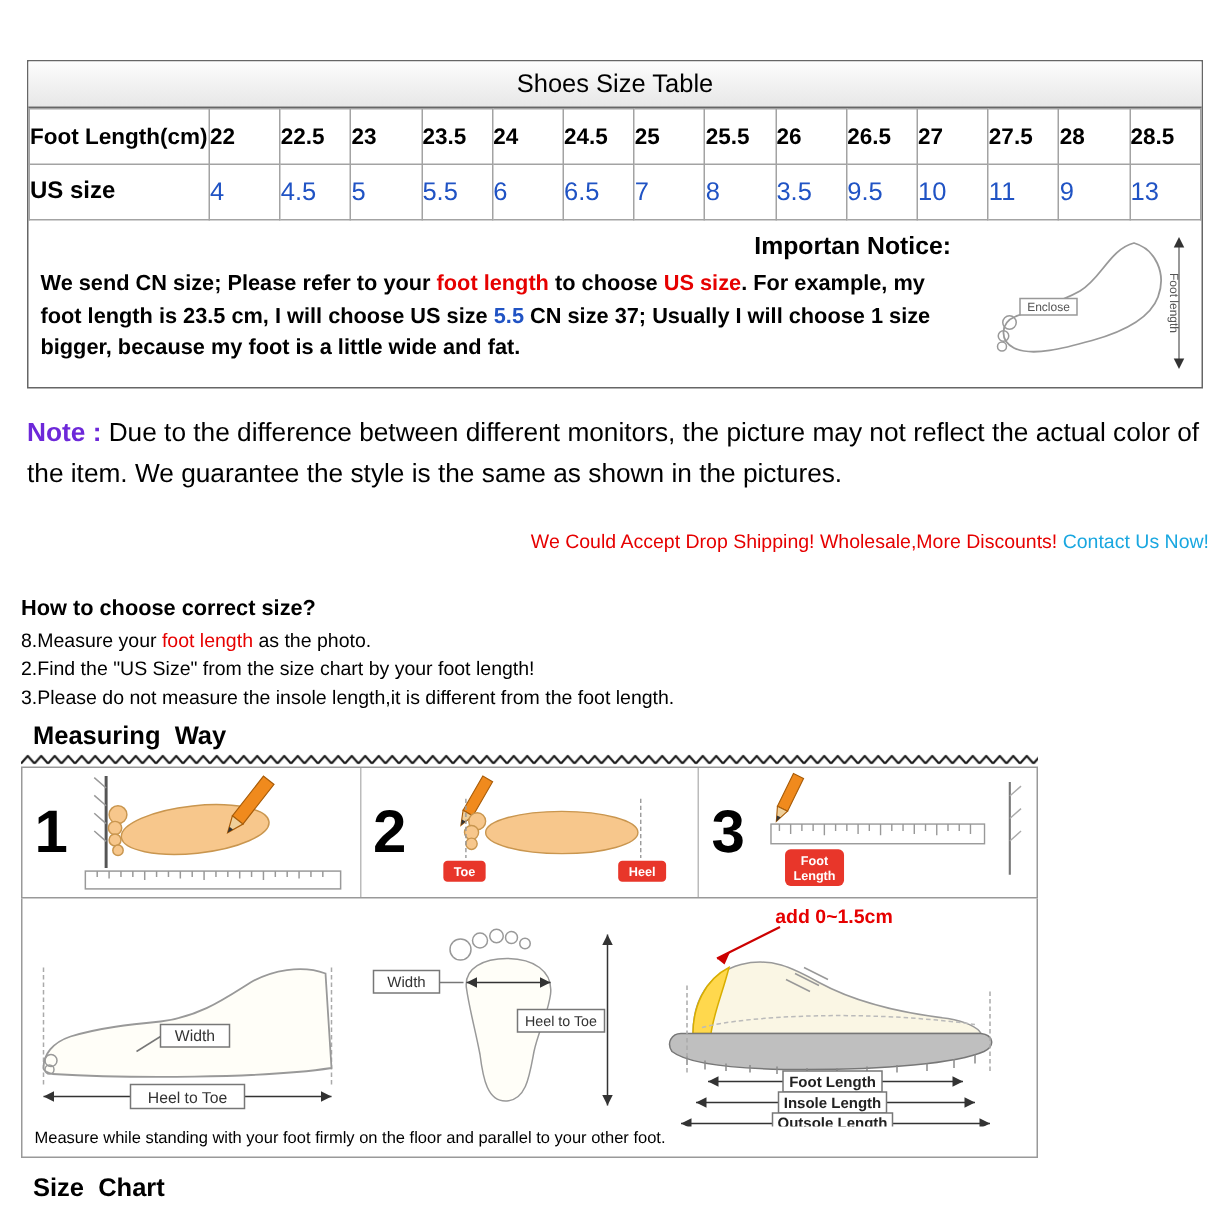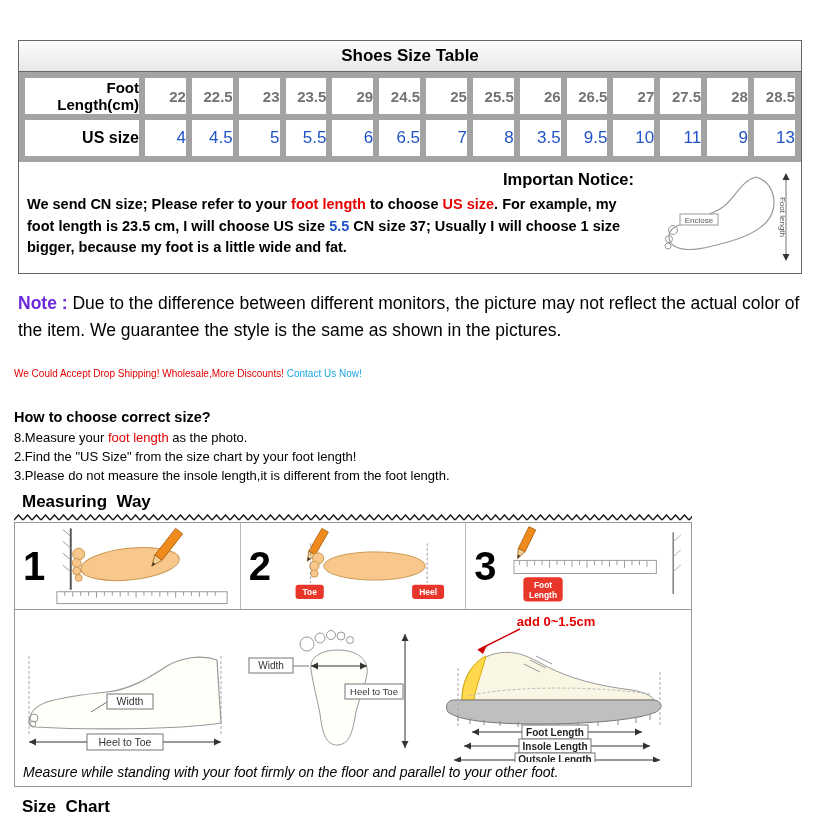--- a/index.html
+++ b/index.html
@@ -1,57 +1,57 @@
 <!DOCTYPE html>
 <html><head>
 <meta charset="utf-8">
 <style>
   html,body{margin:0;padding:0;background:#fff;}
   body{width:820px;height:818px;overflow:hidden;font-family:"Liberation Sans",sans-serif;color:#000;position:relative;}
   svg text{font-family:"Liberation Sans",sans-serif;}
 
   
   .top-box{margin:40px 18px 0 18px;border:1px solid #666;}
-  .table-title{height:30px;line-height:30px;text-align:center;font-weight:bold;font-size:17px;
+  .table-title{height:30px;line-height:30px;text-align:center;font-weight:normal;font-size:17px;
     background:linear-gradient(#fdfdfd,#e7e7e7);border-bottom:1px solid #666;}
   table.size{width:100%;border-collapse:collapse;table-layout:fixed;}
-  table.size td,table.size th{border:6px solid #a3a3a3;text-align:right;height:36px;padding:0;overflow:hidden;}
+  table.size td,table.size th{border:1px solid #a3a3a3;text-align:left;height:36px;padding:0;overflow:hidden;}
   table.size th.rl{font-size:15px;font-weight:bold;}
-  td.red{color:#737373;font-weight:bold;font-size:15px;}
+  td.red{color:#000000;font-weight:bold;font-size:15px;}
   td.blue{color:#2053c4;font-size:17px;}
   td.plain{font-size:15px;}
   tr.usr th.rl{font-size:16px;}
 
   .notice-wrap{display:flex;padding:5px 6px 6px 8px;}
   .notice-text{flex:1;font-size:14.5px;font-weight:bold;line-height:1.5;padding-right:6px;}
   .notice-title{font-size:16.5px;font-weight:bold;margin:0 0 2px 0;text-align:right;}
   .red{color:#e60000;}
   .blue{color:#2053c4;}
 
   .note{margin:16px 18px 0 18px;font-size:17.5px;line-height:1.55;}
   .note .label{color:#6d28d9;font-weight:bold;}
 
-  .promo{margin:24px 14px 0 14px;font-size:10px;color:#e60000;}
+  .promo{margin:24px 14px 0 14px;font-size:13px;color:#e60000;text-align:right;}
   .promo .contact{color:#19a7e0;cursor:pointer;}
 
   .howto{margin:15px 14px 0 14px;}
   .howto-title{font-size:14.5px;font-weight:bold;margin-bottom:4px;margin-top:30px;}
   .howto-item{font-size:13px;line-height:1.45;}
 
   .section-title{margin:6px 0 0 22px;font-size:17px;font-weight:bold;white-space:pre;}
   .zigzag{display:block;margin:2px 0 0 14px;}
 
   .panels{margin:1px 0 0 14px;width:678px;height:88px;border:1px solid #999;display:flex;box-sizing:border-box;}
   .panel{flex:1;display:flex;align-items:center;border-right:1px solid #bbb;overflow:hidden;}
   .panel:last-child{border-right:none;}
   .panel-num{font-size:40px;font-weight:bold;padding:0 2px 0 8px;line-height:1;}
 
   .diagrams-box{margin:0 0 0 14px;width:678px;border:1px solid #999;border-top:none;box-sizing:border-box;}
   .diagrams-row{display:flex;align-items:flex-end;padding-top:2px;}
-  .caption{font-size:14px;padding:2px 6px 6px 8px;font-style:italic;}
+  .caption{font-size:11px;padding:2px 6px 6px 8px;}
 
   .badge{fill:#e8362a;}
   .badge-text{fill:#fff;font-weight:bold;}
   .boxlab{fill:#fff;stroke:#777;}
   .ah{fill:#333;}
   .arrow{stroke:#333;stroke-width:1;}
 </style>
 </head>
 <body>
 
@@ -62,21 +62,21 @@
         <col style="width:120px">
         <col span="14">
       </colgroup>
     <tbody>
         <tr>
       <th class="rl">Foot Length(cm)</th>
       <td class="red">22</td>
       <td class="red">22.5</td>
       <td class="red">23</td>
       <td class="red">23.5</td>
-      <td class="red">29</td>
+      <td class="red">24</td>
       <td class="red">24.5</td>
       <td class="red">25</td>
       <td class="red">25.5</td>
       <td class="red">26</td>
       <td class="red">26.5</td>
       <td class="red">27</td>
       <td class="red">27.5</td>
       <td class="red">28</td>
       <td class="red">28.5</td>
     </tr>

